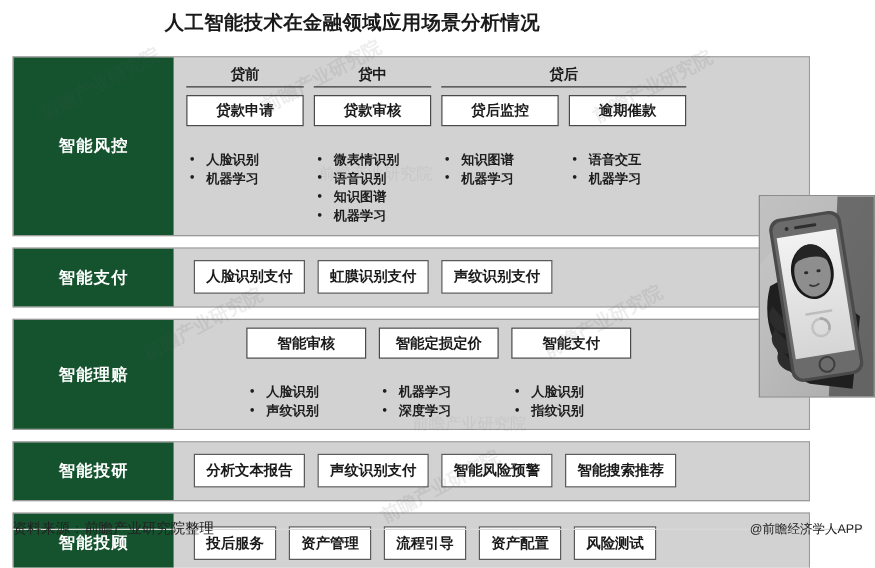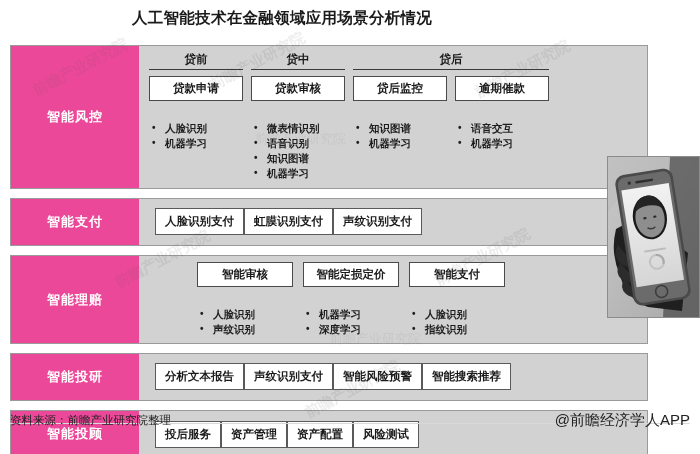--- a/index.html
+++ b/index.html
@@ -48,21 +48,21 @@
   .chart { position: absolute; left: 10px; top: 45px; width: 638px; }
 
   .row {
     display: flex;
     border: 1px solid #9a9a9a;
     margin-bottom: 9px;
     background: #d0d0d0;
   }
   .row-label {
     flex: 0 0 128px;
-    background: #ec4899;
+    background: #14532d;
     color: #ffffff;
     font-size: 13px; font-weight: bold;
     display: flex; align-items: center; justify-content: center;
     letter-spacing: 1px;
   }
   .row-body {
     flex: 1 1 auto;
     background: #d2d2d2;
     position: relative;
     padding: 6px 6px 7px 6px;
@@ -95,21 +95,21 @@
     line-height: 1.42;
     padding-left: 16px; position: relative;
   }
   .card-list li::before {
     content: "\2022";
     position: absolute; left: 3px; top: 0;
     font-size: 10px; color: #1d1d1d;
   }
 
   
-  .pills { display: flex; align-items: center; padding: 2px 0 2px 10px; }
+  .pills { display: flex; gap: 10px; align-items: center; padding: 2px 0 2px 10px; }
   .pill {
     background: #ffffff;
     border: 1.2px solid #5a5a5a;
     font-size: 11.5px; font-weight: bold; color: #1a1a1a;
     padding: 5px 9px;
     text-align: center;
     white-space: nowrap;
   }
 
   
@@ -135,21 +135,21 @@
   }
   .photo svg { display: block; }
 
   
   .footer {
     position: absolute; left: 0; bottom: 24px; width: 700px;
     padding: 0 10px;
     display: flex; justify-content: space-between; align-items: center;
   }
   .footer-left  { font-size: 11.5px; color: #222; }
-  .footer-right { font-size: 15px; color: #222; text-align: center; }
+  .footer-right { font-size: 10px; color: #222; text-align: center; }
   .rule {
     position: absolute; left: 10px; right: 10px; bottom: 30px;
     height: 1px; background: #d9d9d9;
   }
 </style>
 </head>
 <body>
 
 <div class="page">
 
@@ -276,20 +276,21 @@
         </div>
       </div>
     </div>
 
     <div class="row r5">
       <div class="row-label">智能投顾</div>
       <div class="row-body">
         <div class="pills">
           <div class="pill">投后服务</div>
           <div class="pill">资产管理</div>
+          <div class="pill">流程引导</div>
           <div class="pill">资产配置</div>
           <div class="pill">风险测试</div>
         </div>
       </div>
     </div>
 
   </div>
 
   <div class="photo">
     <svg width="93" height="162" viewBox="0 0 93 162">

